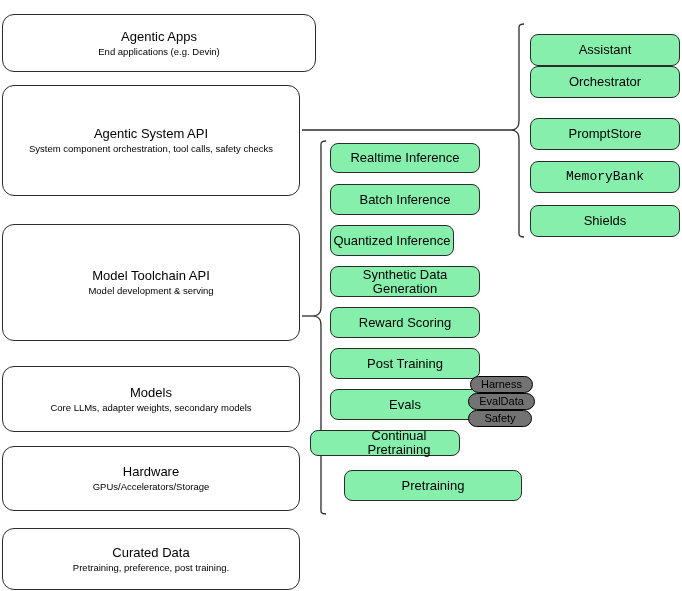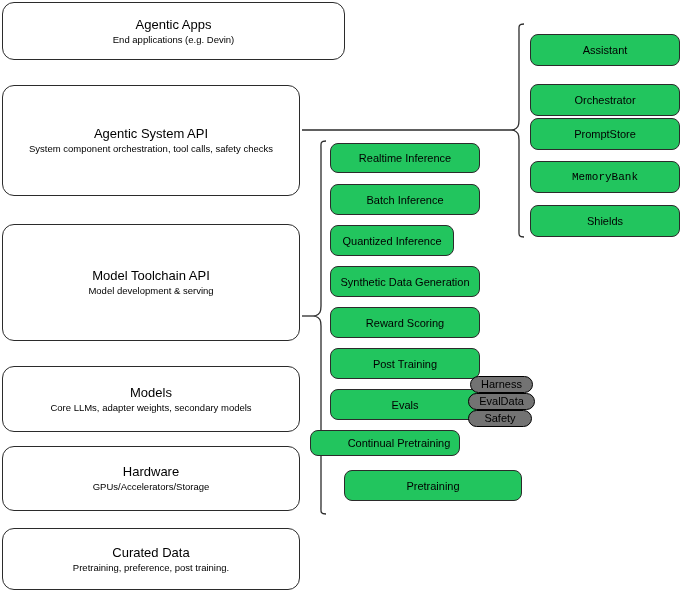--- a/index.html
+++ b/index.html
@@ -38,26 +38,26 @@
   .layer-sub {
     font-size: 9.5px;
     line-height: 13px;
     color: #000;
   }
   .pill-box {
     position: absolute;
     box-sizing: border-box;
     border: 1.2px solid #2b2b2b;
     border-radius: 8px;
-    background: #22c55e;
+    background: #86efac;
     display: flex;
     align-items: center;
     justify-content: center;
     text-align: center;
-    font-size: 11px;
+    font-size: 13px;
     line-height: 14px;
     color: #000;
   }
   .tag-pill {
     position: absolute;
     box-sizing: border-box;
     border: 1.3px solid #000;
     border-radius: 10px;
     background: #737373;
     display: flex;
@@ -103,21 +103,21 @@
              C 321 312, 320 314, 315 316
              C 320 318, 321 320, 321 326
              L 321 506
              C 321 512, 320 514, 326 514" fill="none" stroke="#2b2b2b" stroke-width="1.3"></path>
 
     <path d="M 302 316 L 315 316" fill="none" stroke="#2b2b2b" stroke-width="1.3"></path>
   </svg>
 
   <div class="boxes-layer">
 
-    <div class="layer-box" style="left: 2px; top: 2px; width: 343px; height: 58px;">
+    <div class="layer-box" style="left: 2px; top: 14px; width: 314px; height: 58px;">
       <div class="layer-title">Agentic Apps</div>
       <div class="layer-sub">End applications (e.g. Devin)</div>
     </div>
     <div class="layer-box" style="left: 2px; top: 85px; width: 298px; height: 111px;">
       <div class="layer-title">Agentic System API</div>
       <div class="layer-sub">System component orchestration, tool calls, safety checks</div>
     </div>
     <div class="layer-box" style="left: 2px; top: 224px; width: 298px; height: 117px;">
       <div class="layer-title">Model Toolchain API</div>
       <div class="layer-sub">Model development &amp; serving</div>
@@ -139,21 +139,21 @@
     <div class="pill-box" style="left: 330px; top: 184px; width: 150px; height: 31px;">Batch Inference</div>
     <div class="pill-box" style="left: 330px; top: 225px; width: 124px; height: 31px;">Quantized Inference</div>
     <div class="pill-box" style="left: 330px; top: 266px; width: 150px; height: 31px;">Synthetic Data Generation</div>
     <div class="pill-box" style="left: 330px; top: 307px; width: 150px; height: 31px;">Reward Scoring</div>
     <div class="pill-box" style="left: 330px; top: 348px; width: 150px; height: 31px;">Post Training</div>
     <div class="pill-box" style="left: 330px; top: 389px; width: 150px; height: 31px;">Evals</div>
     <div class="pill-box" style="left: 310px; top: 430px; width: 150px; height: 26px; padding-left: 28px;">Continual Pretraining</div>
     <div class="pill-box" style="left: 344px; top: 470px; width: 178px; height: 31px;">Pretraining</div>
 
     <div class="pill-box" style="left: 530px; top: 34px; width: 150px; height: 32px;">Assistant</div>
-    <div class="pill-box" style="left: 530px; top: 84px; width: 150px; height: 32px;">Orchestrator</div>
+    <div class="pill-box" style="left: 530px; top: 66px; width: 150px; height: 32px;">Orchestrator</div>
     <div class="pill-box" style="left: 530px; top: 118px; width: 150px; height: 32px;">PromptStore</div>
     <div class="pill-box" style="left: 530px; top: 161px; width: 150px; height: 32px; font-family: Liberation Mono, monospace;">MemoryBank</div>
     <div class="pill-box" style="left: 530px; top: 205px; width: 150px; height: 32px;">Shields</div>
 
     <div class="tag-pill" style="left: 470px; top: 376px; width: 63px; height: 17px;">Harness</div>
     <div class="tag-pill" style="left: 468px; top: 393px; width: 67px; height: 17px;">EvalData</div>
     <div class="tag-pill" style="left: 468px; top: 410px; width: 64px; height: 17px;">Safety</div>
   </div>
 
 </div>

